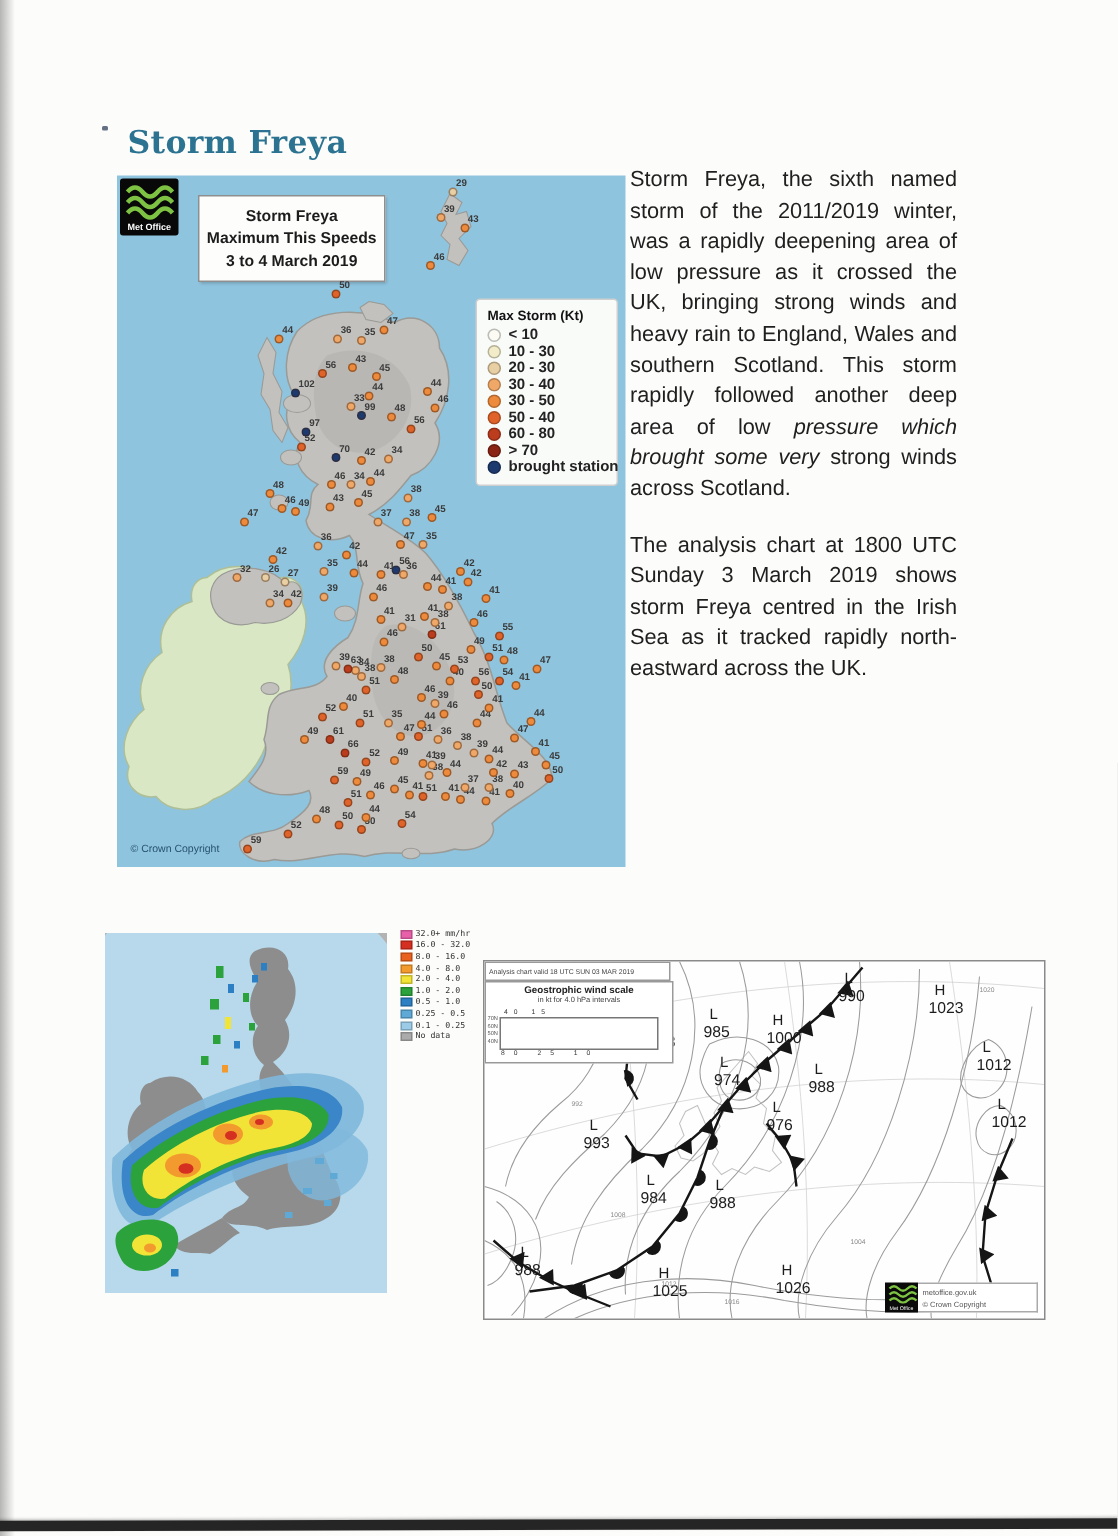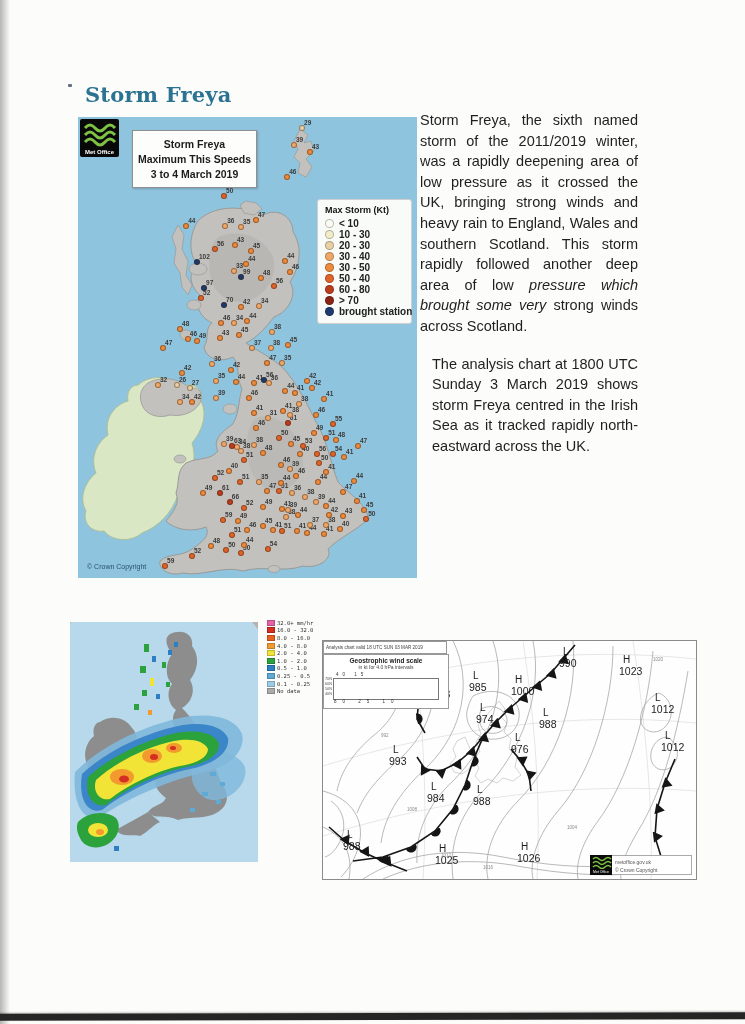--- a/index.html
+++ b/index.html
@@ -728,21 +728,21 @@
           <span class="dot c5" style="z-index: 1;"></span>
           <span class="val">59</span>
         </div>
       </div>
 
     <div class="map-copyright">© Crown Copyright</div>
   </div>
 
   <div class="article">
     <p><span>Storm Freya, the sixth named storm of the 2011/2019 winter, was a rapidly deepening area of low pressure as it crossed the UK, bringing strong winds and heavy rain to England, Wales and southern Scotland. This storm rapidly followed another deep area of low </span><span class="ital">pressure which brought some very </span><span>strong winds across Scotland.</span></p>
-    <p style="margin-top:17px;margin-left:12px;">The analysis chart at 1800 UTC Sunday 3 March 2019 shows storm Freya centred in the Irish Sea as it tracked rapidly north-eastward across the UK.</p>
+    <p style="margin-top:17px;">The analysis chart at 1800 UTC Sunday 3 March 2019 shows storm Freya centred in the Irish Sea as it tracked rapidly north-eastward across the UK.</p>
   </div>
 
   <div class="radar">
     <svg width="188" height="240" viewBox="0 0 188 240">
       <rect x="0" y="0" width="188" height="240" fill="#b3b3b3"></rect>
 
       <g fill="#b7d9eb">
         <circle cx="55" cy="45" r="70"></circle>
           <circle cx="130" cy="50" r="72"></circle>
         <circle cx="40" cy="130" r="78"></circle>

